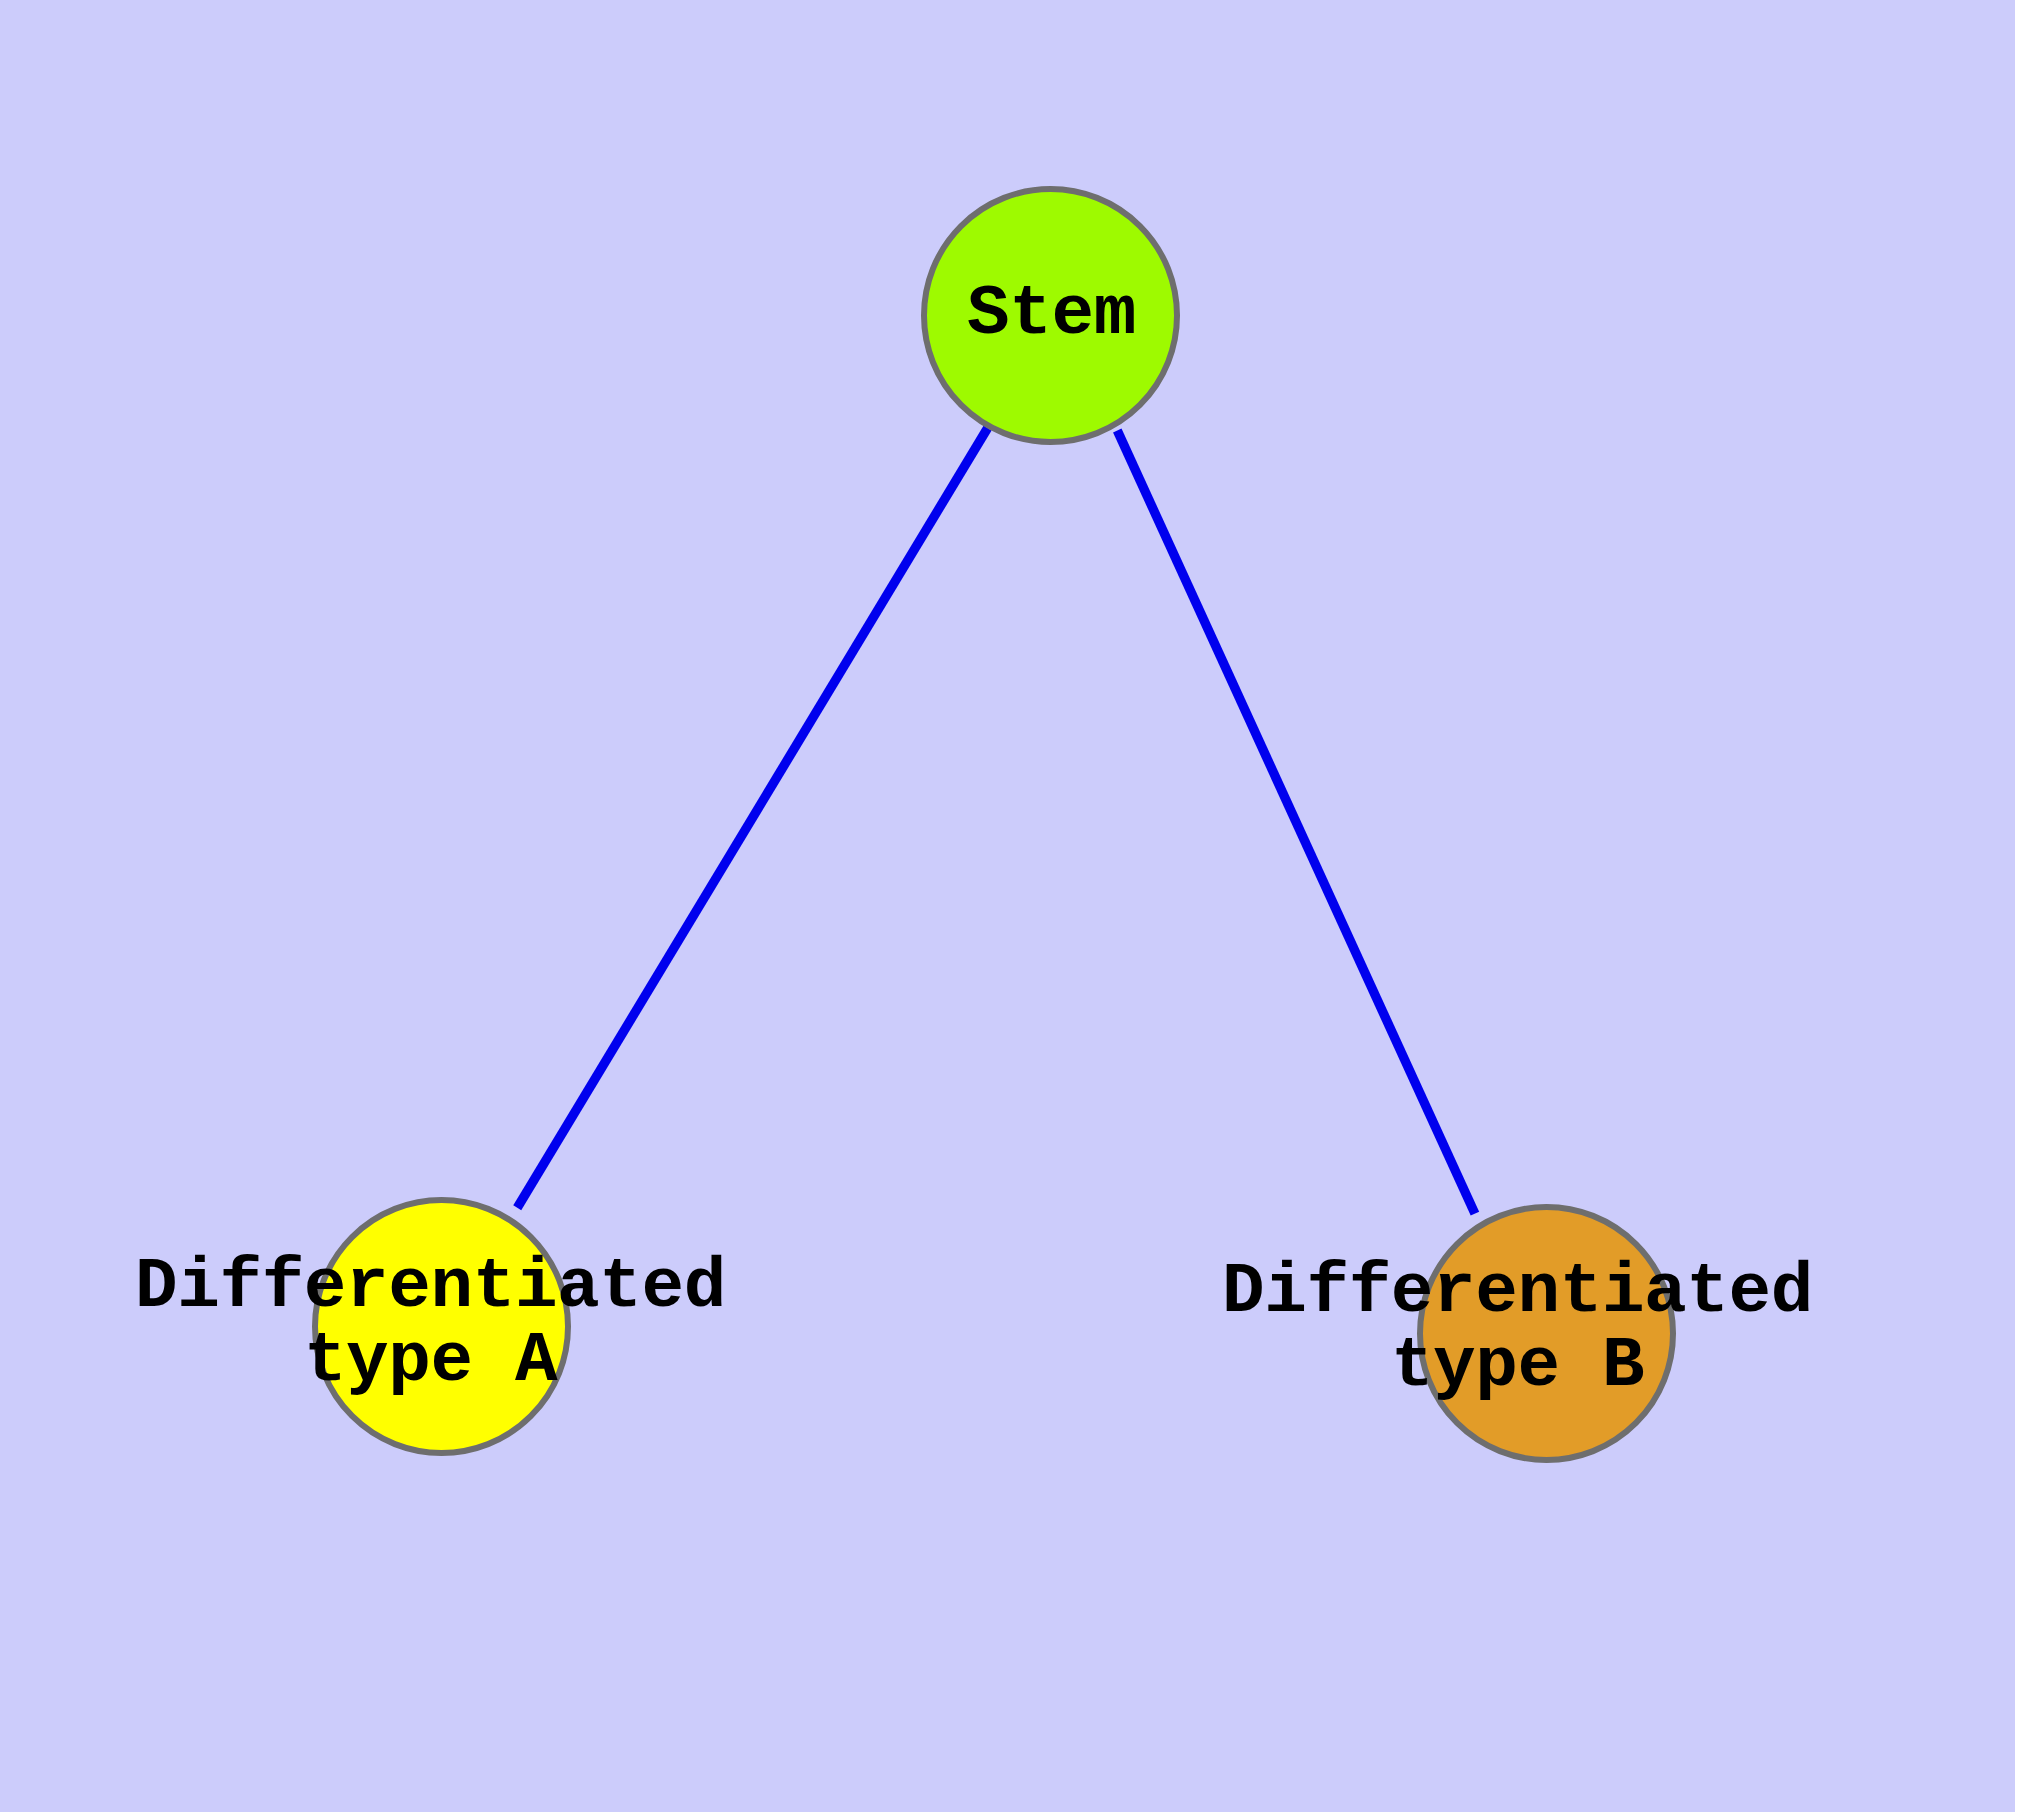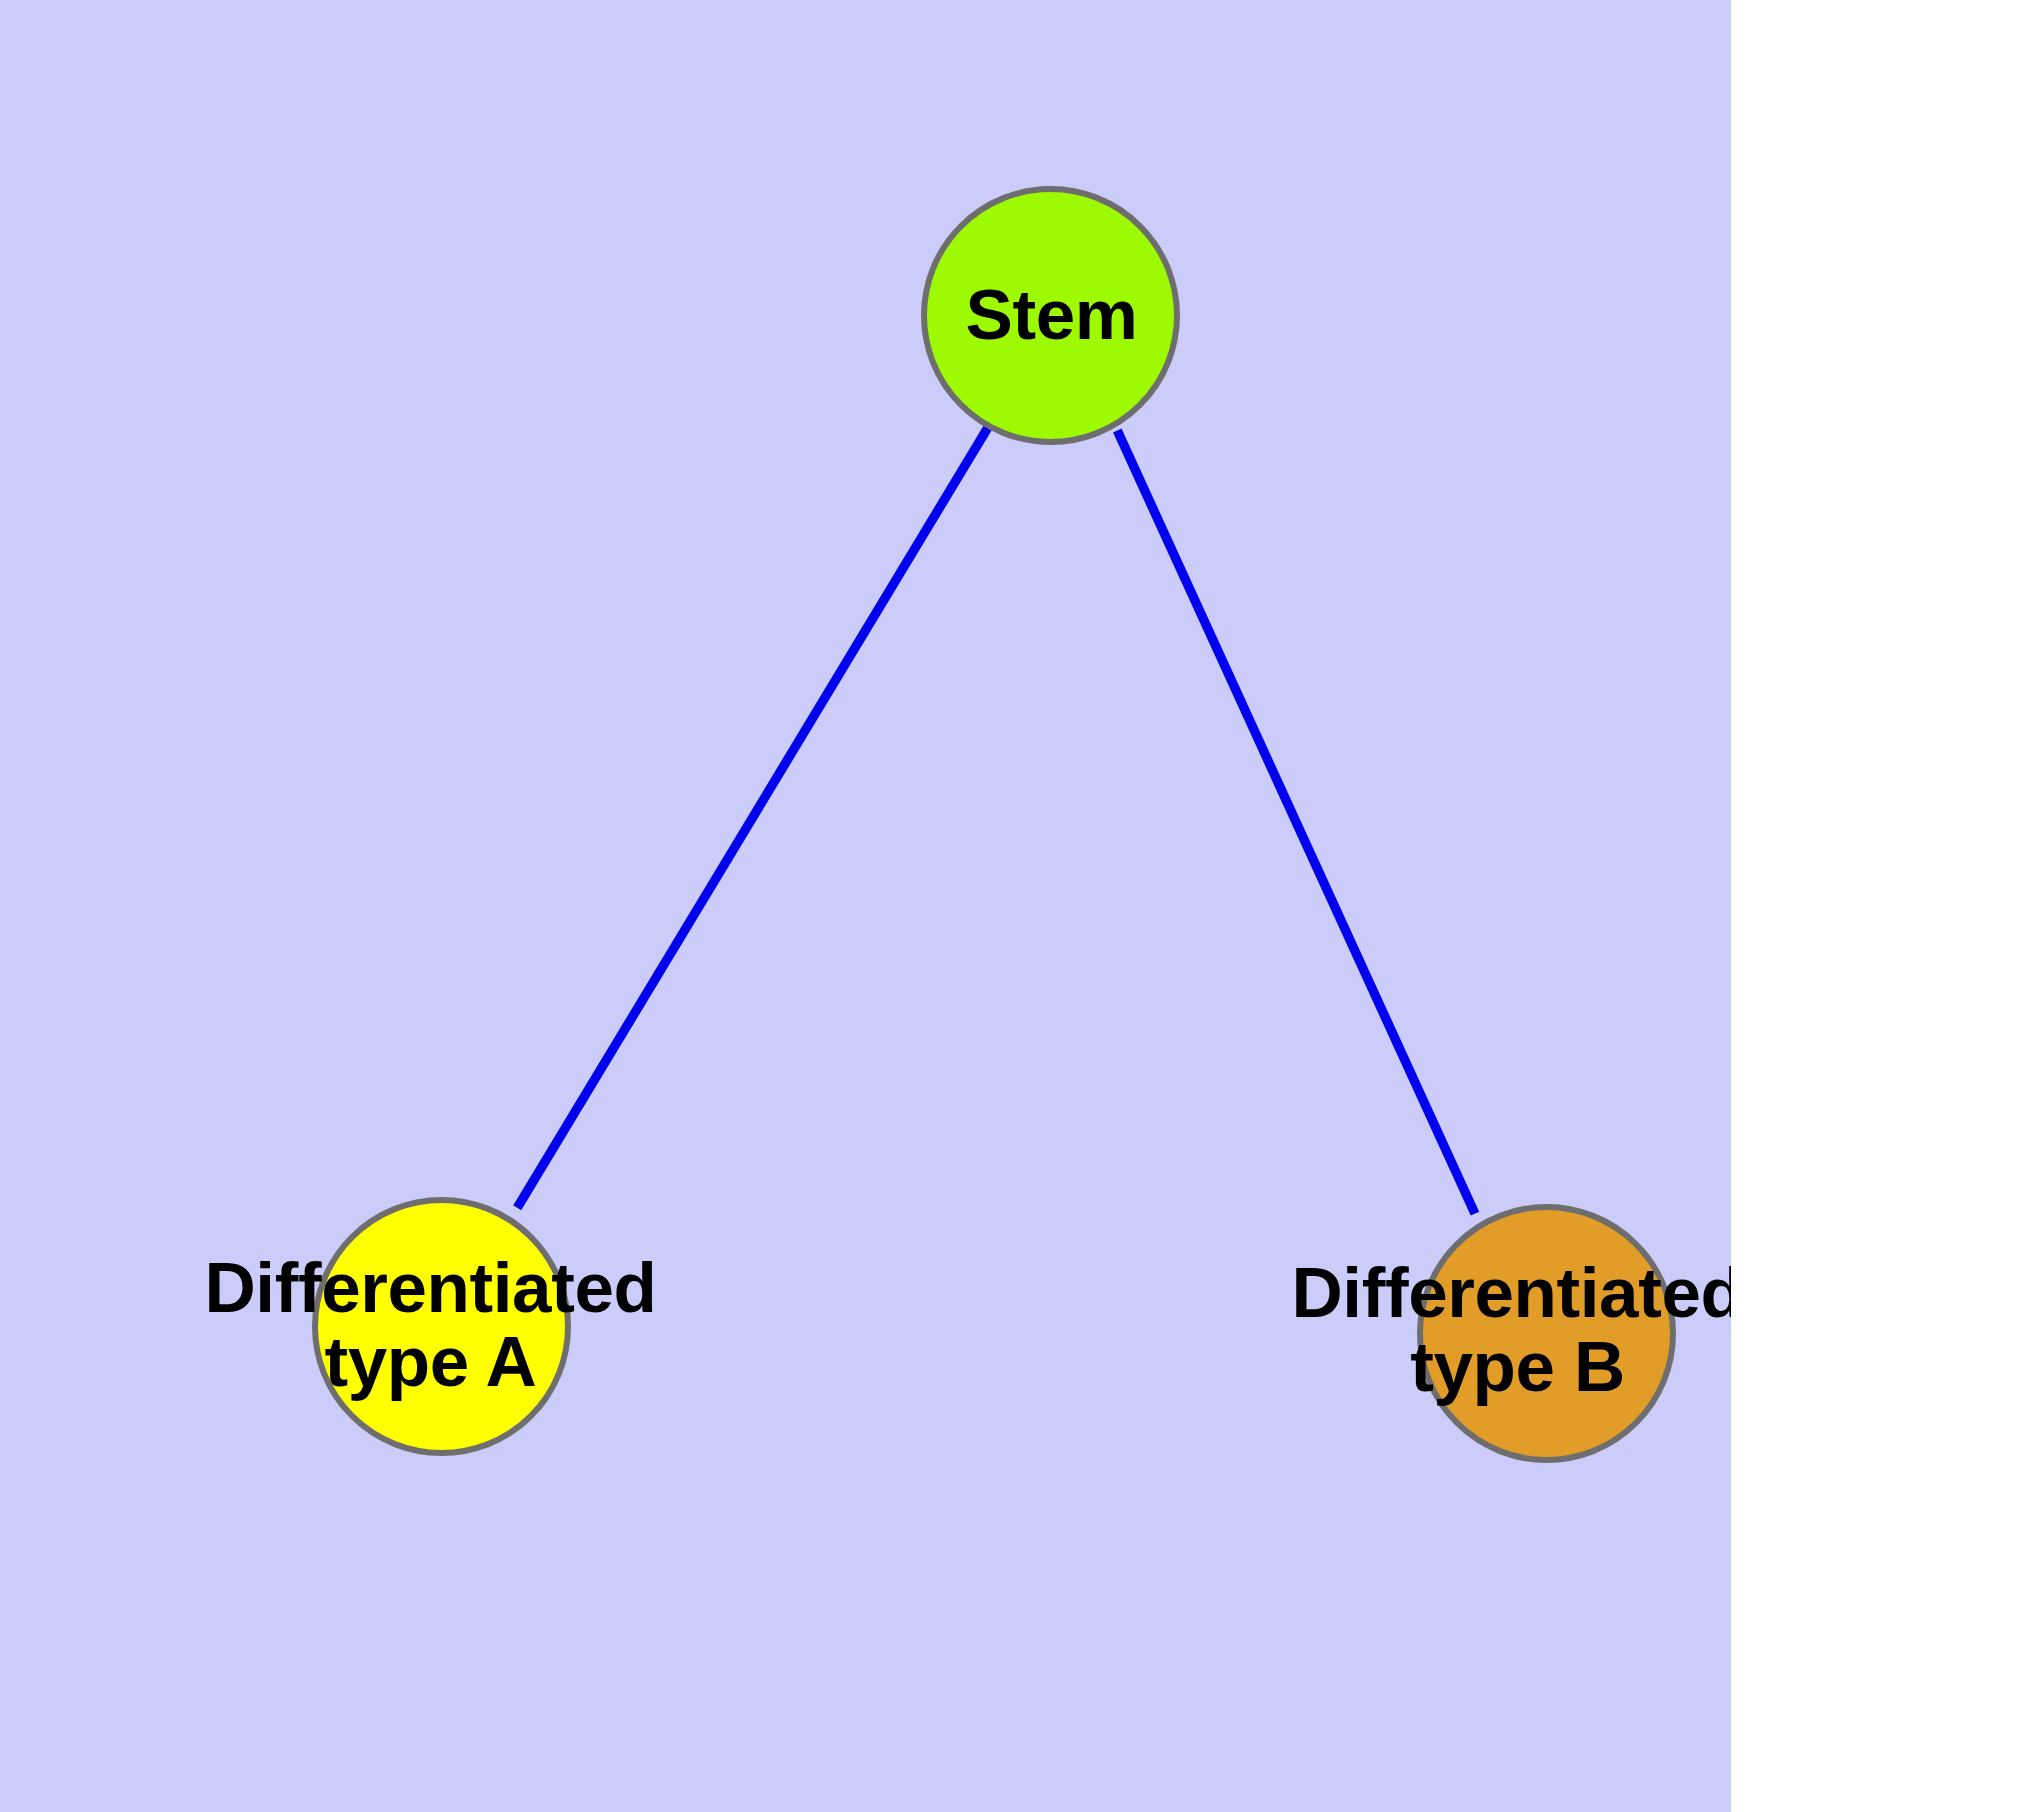--- a/index.html
+++ b/index.html
@@ -3,25 +3,25 @@
 <meta charset="utf-8">
 <title>Cell differentiation graph</title>
 <style>
   html, body {
     margin: 0;
     padding: 0;
     background: #ffffff;
   }
   #canvas {
     position: relative;
-    width: 1731px;
+    width: 2015px;
     height: 1812px;
     overflow: hidden;
     background: #ccccfb;
-    font-family: Liberation Sans, sans-serif;
+    font-family: Liberation Mono, monospace;
   }
   #edge-layer {
     position: absolute;
     left: 0;
     top: 0;
     width: 2021px;
     height: 1812px;
   }
   .node {
     position: absolute;

